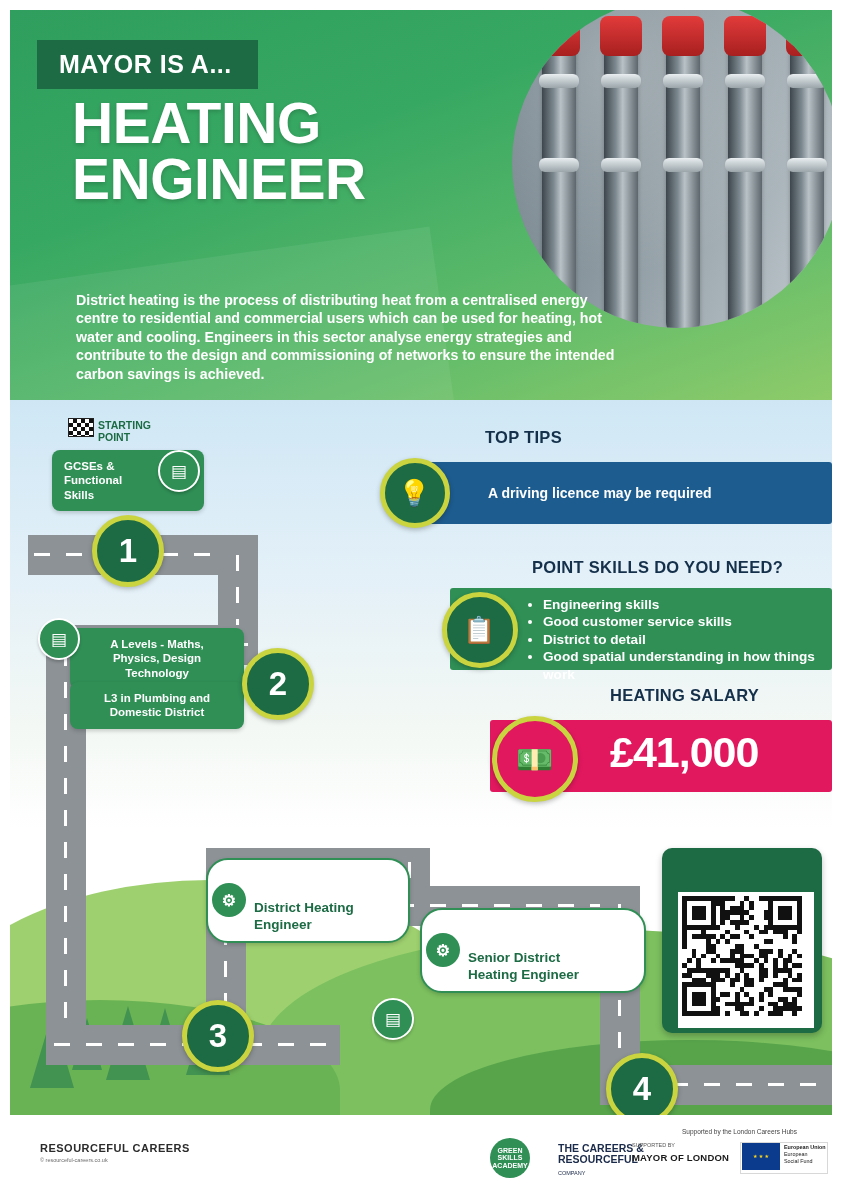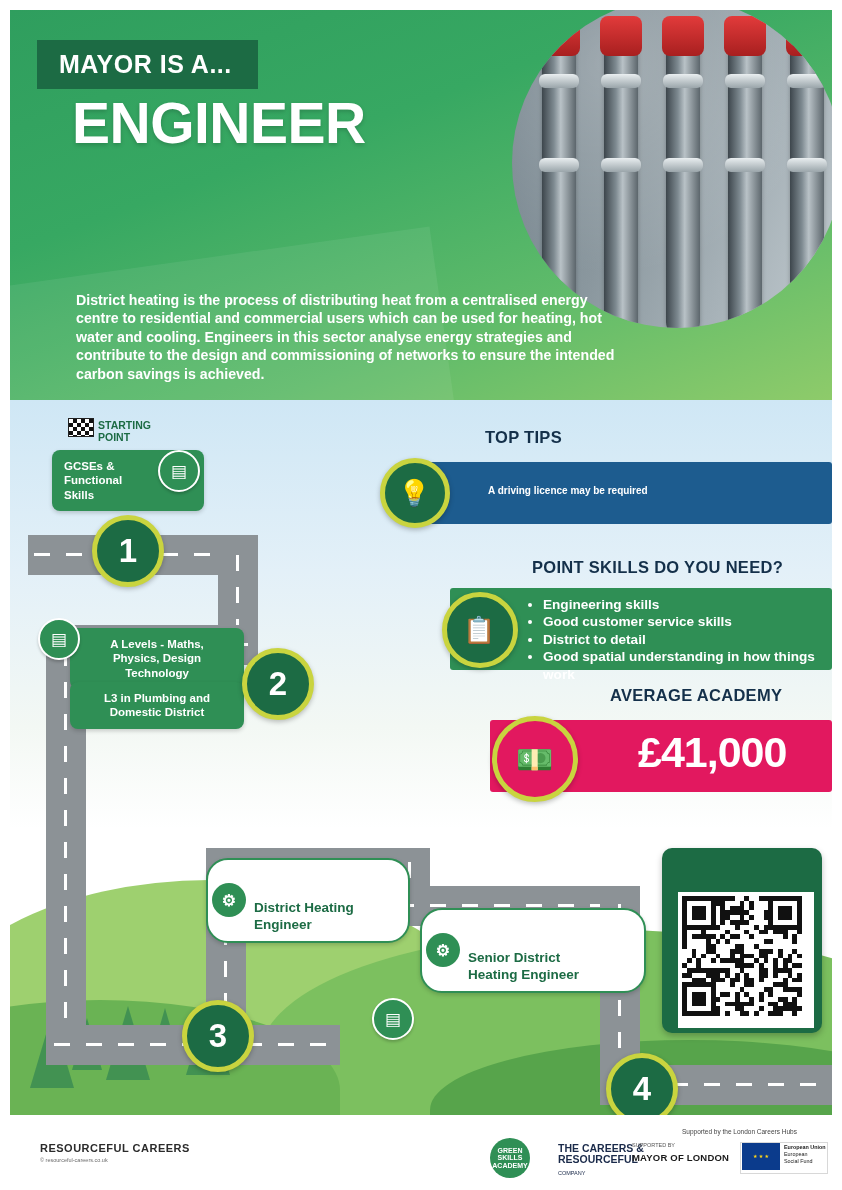--- a/index.html
+++ b/index.html
@@ -119,29 +119,29 @@
   }
 
   
   .sec-title{
     position:absolute;color:#14304a;font-size:16.5px;font-weight:bold;letter-spacing:.3px;
   }
   .bar-blue{position:absolute;background:#1d5c8f;border-radius:3px;}
   .bar-green{position:absolute;background:#2f8f55;border-radius:3px;}
   .bar-pink{position:absolute;background:#e2185f;border-radius:3px;}
   .bar-text{
-    position:absolute;color:#ffffff;font-size:10px;font-weight:bold;line-height:1.32;
+    position:absolute;color:#ffffff;font-size:14px;font-weight:bold;line-height:1.32;
   }
   .circ-icon{
     position:absolute;border-radius:50%;background:#1c6b44;border:5px solid #c9d43f;
     display:flex;align-items:center;justify-content:center;color:#ffffff;
     box-shadow:0 2px 5px rgba(0,0,0,.25);z-index:3;
   }
   .salary{
-    position:absolute;color:#ffffff;font-size:43px;font-weight:bold;letter-spacing:-1px;margin-left:28px;
+    position:absolute;color:#ffffff;font-size:43px;font-weight:bold;letter-spacing:-1px;
   }
   .skills-list{position:absolute;color:#ffffff;font-size:13.6px;font-weight:bold;line-height:1.28;}
   .skills-list li{margin:0;padding:0;}
   .skills-list ul{margin:0;padding-left:15px;}
 
   
   .scan-box{
     position:absolute;left:652px;top:838px;width:160px;height:185px;
     background:#1c6b44;border-radius:10px;box-shadow:0 3px 6px rgba(0,0,0,.25);
   }
@@ -208,20 +208,21 @@
       <div class="pipe" style="left:278px;">
         <div class="cap"></div>
           <div class="ring" style="top:36px;"></div>
           <div class="ring" style="top:120px;"></div>
       </div>
     </div>
 
     <div class="hdr-tag">MAYOR IS A...</div>
 
     <div class="hdr-title">
+      <div>HEATING</div>
       <div>ENGINEER</div>
     </div>
 
     <div class="hdr-desc">District heating is the process of distributing heat from a centralised energy centre to residential and commercial users which can be used for heating, hot water and cooling. Engineers in this sector analyse energy strategies and contribute to the design and commissioning of networks  to ensure the intended carbon savings is achieved.</div>
   </div>
 
   <div class="body-bg">
     <div class="hill h1"></div>
     <div class="hill h2"></div>
     <div class="hill h3"></div>
@@ -313,21 +314,21 @@
   <div class="circ-icon" style="left:432px;top:582px;width:66px;height:66px;font-size:26px;">📋</div>
   <div class="skills-list" style="left:518px;top:586px;width:290px;">
     <ul>
       <li>Engineering skills</li>
       <li>Good customer service skills</li>
       <li>District to detail</li>
       <li>Good spatial understanding in how things work</li>
     </ul>
   </div>
 
-  <div class="sec-title" style="left:600px;top:676px;">AVERAGE ACADEMY</div>
+  <div class="sec-title" style="left:600px;top:676px;">HEATING SALARY</div>
   <div class="bar-pink" style="left:480px;top:710px;width:342px;height:72px;"></div>
   <div class="circ-icon" style="left:482px;top:706px;width:76px;height:76px;font-size:30px;background:#e2185f;">💵</div>
   <div class="salary" style="left:600px;top:718px;">£41,000</div>
 
   <div class="scan-box">
     <div class="qr">
       <div class="qr-inner" id="qr-inner">
           <div class="qr-cell" style="left: 0px; top: 0px; width: 4.8px; height: 4.8px;"></div>
           <div class="qr-cell" style="left: 4.8px; top: 0px; width: 4.8px; height: 4.8px;"></div>
           <div class="qr-cell" style="left: 9.6px; top: 0px; width: 4.8px; height: 4.8px;"></div>

